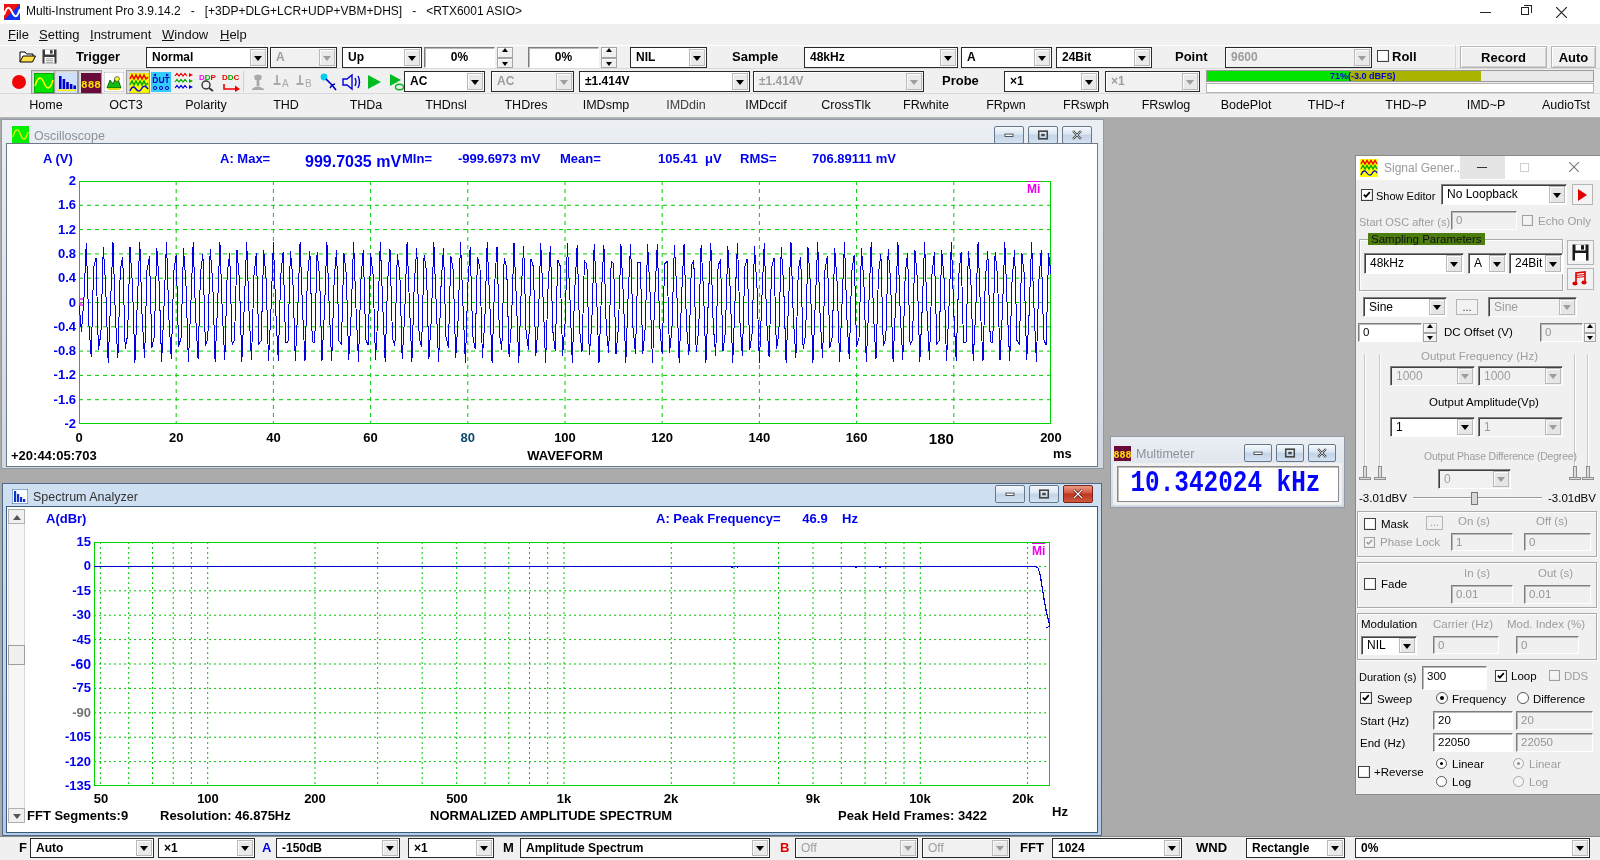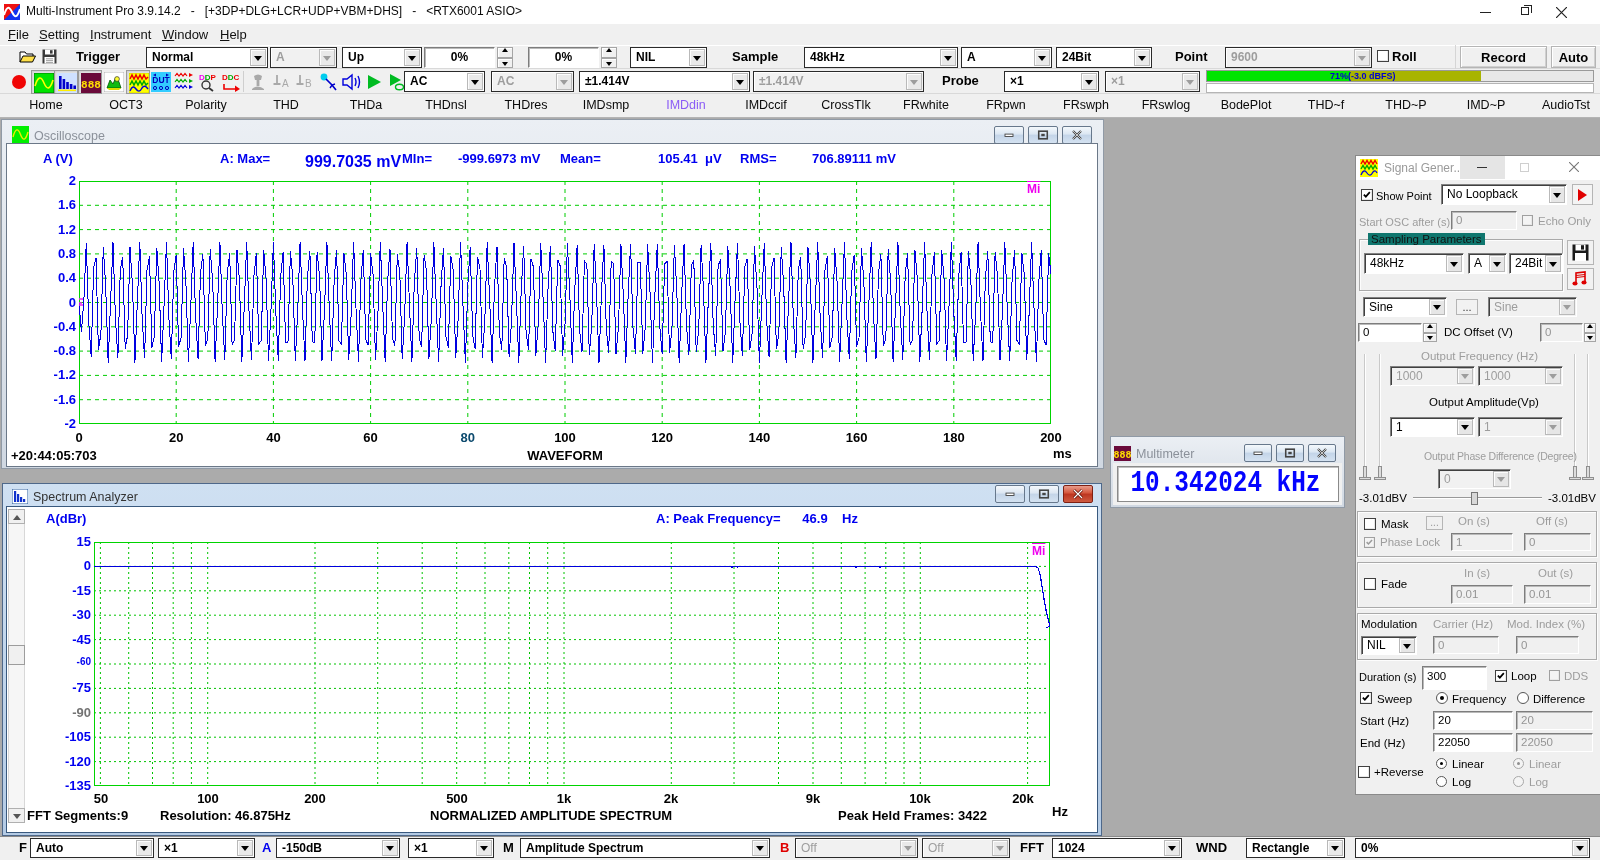--- a/index.html
+++ b/index.html
@@ -33,21 +33,21 @@
 .spn b{position:absolute;left:50%;top:50%;border:3px solid transparent}
 .su b{margin:-4px 0 0 -3px;border-bottom:4px solid #000;border-top:none}
 .sd b{margin:-1px 0 0 -3px;border-top:4px solid #000;border-bottom:none}
 
 .chk{position:absolute;background:#fff;border:1px solid #404040;box-shadow:inset -1px -1px 0 #e8e8e8}
 .chk.gray{background:#f4f4f4;border-color:#a0a0a0}
 .rado{position:absolute;background:#fff;border:1px solid #555;border-radius:50%}
 .rado.gray{background:#f4f4f4;border-color:#a8a8a8}
 
 .grp{position:absolute;border:1px solid #aaa;box-shadow:1px 1px 0 #fdfdfd, inset 1px 1px 0 #fdfdfd}
-.grp>span{position:absolute;left:8px;top:-7px;background:#0f766e;padding:0 3px;font-size:11.5px;color:#111;white-space:nowrap}
+.grp>span{position:absolute;left:8px;top:-7px;background:#4d7c0f;padding:0 3px;font-size:11.5px;color:#111;white-space:nowrap}
 
 .tbn{position:absolute;background:#f0f0f0;border:1px solid #b5b5b5;box-shadow:inset 1px 1px 0 #fff, inset -1px -1px 0 #d0d0d0}
 
 .icp{position:absolute;width:24px;height:24px;border:1px solid #9a9a9a;background:#e6e6e6;box-shadow:inset 1px 1px 2px #cfcfcf}
 .ic{position:absolute;width:24px;height:24px}
 .ic svg,.icp svg{position:absolute;left:2px;top:2px}
 
 .awin{position:absolute;border:1px solid #4e688a;background:linear-gradient(#cfe0f2,#b4cbe5)}
 .iwin{position:absolute;border:1px solid #909aa6;background:linear-gradient(#ebeff4,#d0d8e2)}
 .capbtn{position:absolute;height:18px;border:1px solid #67788c;border-radius:2px;background:linear-gradient(180deg,#f4f8fc 0%,#dbe6f2 45%,#c3d4e8 50%,#d4e2f1 100%)}
@@ -334,21 +334,21 @@
 <div style="position:absolute;left:1206px;top:83px;width:388px;height:10px;background:#fff;border:1px solid #b5b5b5"></div>
 <div style="position:absolute;left:0px;top:94px;width:1600px;height:24px;background:#f0f0f0;border-bottom:1px solid #b4b4b4"></div>
 <div style="position:absolute;left:6px;top:98px;width:80px;height:16px;text-align:center;font-size:12.5px;color:#0a0a0a;position:absolute;white-space:nowrap">Home</div>
 <div style="position:absolute;left:86px;top:98px;width:80px;height:16px;text-align:center;font-size:12.5px;color:#0a0a0a;position:absolute;white-space:nowrap">OCT3</div>
 <div style="position:absolute;left:166px;top:98px;width:80px;height:16px;text-align:center;font-size:12.5px;color:#0a0a0a;position:absolute;white-space:nowrap">Polarity</div>
 <div style="position:absolute;left:246px;top:98px;width:80px;height:16px;text-align:center;font-size:12.5px;color:#0a0a0a;position:absolute;white-space:nowrap">THD</div>
 <div style="position:absolute;left:326px;top:98px;width:80px;height:16px;text-align:center;font-size:12.5px;color:#0a0a0a;position:absolute;white-space:nowrap">THDa</div>
 <div style="position:absolute;left:406px;top:98px;width:80px;height:16px;text-align:center;font-size:12.5px;color:#0a0a0a;position:absolute;white-space:nowrap">THDnsl</div>
 <div style="position:absolute;left:486px;top:98px;width:80px;height:16px;text-align:center;font-size:12.5px;color:#0a0a0a;position:absolute;white-space:nowrap">THDres</div>
 <div style="position:absolute;left:566px;top:98px;width:80px;height:16px;text-align:center;font-size:12.5px;color:#0a0a0a;position:absolute;white-space:nowrap">IMDsmp</div>
-<div style="position:absolute;left:646px;top:98px;width:80px;height:16px;text-align:center;font-size:12.5px;color:#8b5cf6;position:absolute;white-space:nowrap">IMDdin</div>
+<div style="position:absolute;left:646px;top:98px;width:80px;height:16px;text-align:center;font-size:12.5px;color:#404040;position:absolute;white-space:nowrap">IMDdin</div>
 <div style="position:absolute;left:726px;top:98px;width:80px;height:16px;text-align:center;font-size:12.5px;color:#0a0a0a;position:absolute;white-space:nowrap">IMDccif</div>
 <div style="position:absolute;left:806px;top:98px;width:80px;height:16px;text-align:center;font-size:12.5px;color:#0a0a0a;position:absolute;white-space:nowrap">CrossTlk</div>
 <div style="position:absolute;left:886px;top:98px;width:80px;height:16px;text-align:center;font-size:12.5px;color:#0a0a0a;position:absolute;white-space:nowrap">FRwhite</div>
 <div style="position:absolute;left:966px;top:98px;width:80px;height:16px;text-align:center;font-size:12.5px;color:#0a0a0a;position:absolute;white-space:nowrap">FRpwn</div>
 <div style="position:absolute;left:1046px;top:98px;width:80px;height:16px;text-align:center;font-size:12.5px;color:#0a0a0a;position:absolute;white-space:nowrap">FRswph</div>
 <div style="position:absolute;left:1126px;top:98px;width:80px;height:16px;text-align:center;font-size:12.5px;color:#0a0a0a;position:absolute;white-space:nowrap">FRswlog</div>
 <div style="position:absolute;left:1206px;top:98px;width:80px;height:16px;text-align:center;font-size:12.5px;color:#0a0a0a;position:absolute;white-space:nowrap">BodePlot</div>
 <div style="position:absolute;left:1286px;top:98px;width:80px;height:16px;text-align:center;font-size:12.5px;color:#0a0a0a;position:absolute;white-space:nowrap">THD~f</div>
 <div style="position:absolute;left:1366px;top:98px;width:80px;height:16px;text-align:center;font-size:12.5px;color:#0a0a0a;position:absolute;white-space:nowrap">THD~P</div>
 <div style="position:absolute;left:1446px;top:98px;width:80px;height:16px;text-align:center;font-size:12.5px;color:#0a0a0a;position:absolute;white-space:nowrap">IMD~P</div>
@@ -406,21 +406,21 @@
 <div style="position:absolute;left:20px;top:416.0px;width:56px;height:15px;text-align:right;font-size:13px;font-weight:bold;color:#0000f0;position:absolute">-2</div>
 <div style="position:absolute;left:54.0px;top:430px;width:50px;height:14px;text-align:center;font-size:13px;font-weight:bold;color:#000;position:absolute">0</div>
 <div style="position:absolute;left:151.2px;top:430px;width:50px;height:14px;text-align:center;font-size:13px;font-weight:bold;color:#000;position:absolute">20</div>
 <div style="position:absolute;left:248.39999999999998px;top:430px;width:50px;height:14px;text-align:center;font-size:13px;font-weight:bold;color:#000;position:absolute">40</div>
 <div style="position:absolute;left:345.6px;top:430px;width:50px;height:14px;text-align:center;font-size:13px;font-weight:bold;color:#000;position:absolute">60</div>
 <div style="position:absolute;left:442.8px;top:430px;width:50px;height:14px;text-align:center;font-size:13px;font-weight:bold;color:#0c4a6e;position:absolute">80</div>
 <div style="position:absolute;left:540.0px;top:430px;width:50px;height:14px;text-align:center;font-size:13px;font-weight:bold;color:#000;position:absolute">100</div>
 <div style="position:absolute;left:637.2px;top:430px;width:50px;height:14px;text-align:center;font-size:13px;font-weight:bold;color:#000;position:absolute">120</div>
 <div style="position:absolute;left:734.4px;top:430px;width:50px;height:14px;text-align:center;font-size:13px;font-weight:bold;color:#000;position:absolute">140</div>
 <div style="position:absolute;left:831.6px;top:430px;width:50px;height:14px;text-align:center;font-size:13px;font-weight:bold;color:#000;position:absolute">160</div>
-<div style="position:absolute;left:928.8000000000001px;top:430px;width:50px;height:14px;text-align:center;font-size:13px;font-weight:bold;color:#000;position:absolute">180</div>
+<div style="position:absolute;left:928.8000000000001px;top:430px;width:50px;height:14px;text-align:left;font-size:15px;font-weight:bold;color:#000;position:absolute">180</div>
 <div style="position:absolute;left:1026.0px;top:430px;width:50px;height:14px;text-align:center;font-size:13px;font-weight:bold;color:#000;position:absolute">200</div>
 <div class="t b" style="left:1053px;top:446px;font-size:13px">ms</div>
 <div style="position:absolute;left:400px;top:448px;width:330px;height:15px;text-align:center;font-size:13px;font-weight:bold;position:absolute">WAVEFORM</div>
 <div class="t b" style="left:11px;top:448px;font-size:13px">+20:44:05:703</div>
 <div class="t b" style="left:1027px;top:182px;font-size:12px;color:#ee00ee;text-decoration:overline">Mi</div>
 <div class="awin" style="position:absolute;left:2px;top:483px;width:1100px;height:353px;"></div>
 <svg class="abs" style="left:12px;top:489px" width="16" height="15" viewBox="0 0 16 15">
     <rect width="16" height="15" fill="#fff" stroke="#245a9e" stroke-width="1"></rect>
     <rect x="2" y="2" width="2.2" height="11" fill="#1133cc"></rect>
     <rect x="5" y="5" width="2.2" height="8" fill="#1133cc"></rect>
@@ -459,21 +459,21 @@
 <svg class="abs" style="left:94px;top:542px" width="956" height="245" viewBox="0 0 956 245">
     <path d="M0 24.4 H956 M0 48.8 H956 M0 73.2 H956 M0 97.6 H956 M0 122.0 H956 M0 146.4 H956 M0 170.8 H956 M0 195.2 H956 M0 219.6 H956 M6.4 0 V244 M34.7 0 V244 M58.5 0 V244 M79.2 0 V244 M97.4 0 V244 M113.7 0 V244 M221.0 0 V244 M283.7 0 V244 M328.2 0 V244 M362.7 0 V244 M391.0 0 V244 M414.8 0 V244 M435.5 0 V244 M453.7 0 V244 M470.0 0 V244 M577.3 0 V244 M640.0 0 V244 M684.5 0 V244 M719.0 0 V244 M747.3 0 V244 M771.1 0 V244 M791.8 0 V244 M810.0 0 V244 M826.3 0 V244 M933.6 0 V244" stroke="#00c400" stroke-width="1" fill="none" stroke-dasharray="2,3"></path>
     <rect x="0.5" y="0.5" width="955" height="243" fill="none" stroke="#00d400" stroke-width="1"></rect>
     <polyline points="0,24.4 2,24.4 4,24.4 6,24.1 8,24.1 10,24.1 12,24.4 14,24.2 16,24.5 18,24.4 20,24.7 22,24.6 24,24.2 26,24.3 28,24.2 30,24.5 32,24.4 34,24.1 36,24.5 38,24.3 40,24.4 42,24.6 44,24.2 46,24.4 48,24.5 50,24.7 52,24.4 54,24.2 56,24.1 58,24.6 60,24.6 62,24.5 64,24.4 66,24.6 68,24.4 70,24.1 72,24.5 74,24.6 76,24.3 78,24.1 80,24.2 82,24.1 84,24.2 86,24.3 88,24.1 90,24.4 92,24.6 94,24.3 96,24.3 98,24.7 100,24.2 102,24.2 104,24.5 106,24.1 108,24.3 110,24.7 112,24.4 114,24.5 116,24.6 118,24.6 120,24.3 122,24.2 124,24.1 126,24.2 128,24.3 130,24.1 132,24.2 134,24.1 136,24.5 138,24.3 140,24.3 142,24.6 144,24.4 146,24.2 148,24.3 150,24.6 152,24.1 154,24.4 156,24.9 158,24.4 160,24.6 162,24.3 164,24.2 166,24.4 168,24.3 170,24.6 172,24.6 174,24.6 176,24.2 178,24.8 180,24.1 182,24.3 184,24.7 186,24.7 188,24.7 190,24.2 192,24.2 194,24.5 196,24.6 198,24.5 200,24.2 202,24.6 204,24.6 206,24.2 208,24.3 210,24.7 212,24.3 214,24.5 216,24.2 218,24.6 220,24.2 222,24.7 224,24.3 226,24.7 228,24.7 230,24.4 232,24.4 234,24.6 236,24.3 238,24.2 240,24.3 242,24.2 244,24.3 246,24.5 248,24.4 250,24.4 252,24.9 254,24.4 256,24.1 258,24.2 260,24.5 262,24.3 264,24.4 266,24.2 268,24.2 270,24.6 272,24.4 274,24.6 276,24.5 278,24.4 280,24.4 282,24.4 284,24.5 286,24.7 288,24.4 290,24.6 292,24.2 294,24.1 296,24.1 298,24.6 300,24.2 302,24.5 304,24.6 306,24.2 308,24.3 310,24.7 312,24.2 314,24.4 316,24.2 318,25.0 320,24.4 322,24.1 324,24.5 326,24.1 328,24.6 330,24.2 332,24.1 334,24.3 336,24.4 338,24.6 340,24.2 342,24.4 344,24.2 346,24.5 348,24.1 350,24.5 352,24.2 354,24.1 356,24.4 358,24.4 360,24.3 362,24.4 364,24.2 366,24.1 368,24.3 370,24.6 372,24.4 374,24.8 376,24.8 378,24.5 380,24.2 382,24.7 384,24.6 386,24.4 388,24.3 390,24.5 392,24.3 394,24.5 396,24.3 398,24.1 400,24.1 402,24.3 404,24.2 406,24.6 408,24.3 410,24.3 412,24.2 414,24.3 416,24.7 418,24.2 420,24.3 422,24.1 424,24.4 426,24.2 428,24.1 430,24.2 432,24.6 434,24.3 436,24.5 438,24.6 440,24.5 442,24.3 444,24.7 446,24.5 448,24.1 450,24.6 452,24.5 454,24.2 456,24.4 458,24.6 460,24.5 462,24.5 464,24.7 466,24.2 468,24.2 470,24.4 472,24.5 474,24.9 476,24.6 478,24.4 480,24.5 482,24.5 484,24.1 486,24.5 488,24.5 490,24.4 492,24.4 494,24.6 496,24.5 498,24.2 500,24.5 502,24.9 504,24.1 506,24.5 508,24.5 510,24.4 512,24.4 514,24.6 516,24.7 518,24.1 520,24.6 522,24.4 524,24.2 526,24.2 528,24.2 530,24.7 532,24.6 534,24.6 536,24.2 538,24.9 540,24.1 542,24.4 544,24.2 546,24.3 548,24.1 550,24.6 552,24.7 554,24.6 556,24.3 558,24.7 560,24.3 562,24.3 564,24.2 566,24.3 568,24.2 570,24.4 572,24.3 574,24.6 576,24.5 578,24.7 580,24.5 582,24.5 584,24.6 586,24.3 588,24.7 590,24.4 592,24.3 594,24.7 596,24.5 598,24.4 600,24.2 602,24.2 604,24.4 606,24.6 608,24.4 610,24.2 612,24.3 614,24.2 616,24.4 618,24.5 620,24.3 622,24.3 624,24.1 626,24.7 628,24.4 630,24.6 632,24.3 634,24.3 636,24.7 638,25.1 640,24.1 642,24.6 644,25.0 646,24.3 648,24.6 650,24.7 652,24.2 654,24.4 656,24.7 658,24.5 660,24.4 662,24.1 664,24.2 666,24.5 668,24.2 670,24.5 672,24.2 674,24.4 676,24.3 678,25.0 680,24.3 682,24.7 684,24.6 686,24.2 688,24.7 690,24.8 692,24.4 694,24.4 696,24.5 698,24.7 700,24.3 702,24.5 704,24.6 706,24.4 708,24.7 710,24.6 712,24.2 714,24.3 716,24.4 718,24.2 720,24.5 722,24.2 724,24.2 726,24.2 728,24.1 730,24.6 732,24.5 734,24.7 736,24.2 738,25.0 740,24.5 742,24.3 744,24.7 746,24.3 748,24.7 750,24.7 752,24.3 754,24.6 756,24.1 758,24.3 760,24.2 762,25.1 764,24.3 766,24.6 768,24.1 770,24.7 772,24.5 774,24.3 776,24.7 778,24.3 780,24.3 782,24.1 784,24.6 786,25.2 788,24.2 790,24.7 792,24.3 794,24.4 796,24.7 798,24.6 800,24.6 802,24.5 804,24.3 806,24.6 808,24.2 810,24.2 812,24.1 814,24.3 816,24.6 818,24.3 820,24.2 822,24.5 824,24.2 826,24.5 828,24.5 830,24.5 832,24.6 834,24.4 836,24.5 838,24.2 840,24.2 842,24.4 844,24.3 846,24.4 848,24.6 850,24.7 852,24.4 854,24.6 856,24.1 858,24.2 860,24.7 862,24.7 864,24.6 866,24.3 868,24.7 870,24.5 872,24.2 874,24.2 876,24.3 878,24.5 880,24.1 882,24.5 884,24.3 886,24.6 888,24.1 890,24.3 892,24.5 894,24.2 896,24.3 898,24.3 900,24.3 902,24.3 904,24.6 906,24.3 908,24.5 910,24.1 912,24.4 914,24.3 916,24.4 918,24.1 920,24.5 922,24.2 924,24.3 926,24.2 928,24.4 930,24.2 932,24.6 934,24.2 936,24.7 938,24.4 940,24.7 942,24.6 944,26 946,32 948,44 950,57 952,68 954,76 956,84 952,86" stroke="#0000dd" stroke-width="1.2" fill="none" shape-rendering="crispEdges"></polyline>
   </svg>
 <div style="position:absolute;left:35px;top:534.0px;width:56px;height:15px;text-align:right;font-size:13px;font-weight:bold;color:#0000f0;position:absolute">15</div>
 <div style="position:absolute;left:35px;top:558.4px;width:56px;height:15px;text-align:right;font-size:13px;font-weight:bold;color:#0000f0;position:absolute">0</div>
 <div style="position:absolute;left:35px;top:582.8px;width:56px;height:15px;text-align:right;font-size:13px;font-weight:bold;color:#0000f0;position:absolute">-15</div>
 <div style="position:absolute;left:35px;top:607.2px;width:56px;height:15px;text-align:right;font-size:13px;font-weight:bold;color:#0000f0;position:absolute">-30</div>
 <div style="position:absolute;left:35px;top:631.6px;width:56px;height:15px;text-align:right;font-size:13px;font-weight:bold;color:#0000f0;position:absolute">-45</div>
-<div style="position:absolute;left:35px;top:656.0px;width:56px;height:15px;text-align:right;font-size:10px;font-weight:bold;color:#0000f0;position:absolute">-60</div>
+<div style="position:absolute;left:35px;top:656.0px;width:56px;height:15px;text-align:right;font-size:14px;font-weight:bold;color:#0000f0;position:absolute">-60</div>
 <div style="position:absolute;left:35px;top:680.4px;width:56px;height:15px;text-align:right;font-size:13px;font-weight:bold;color:#0000f0;position:absolute">-75</div>
 <div style="position:absolute;left:35px;top:704.8px;width:56px;height:15px;text-align:right;font-size:13px;font-weight:bold;color:#737373;position:absolute">-90</div>
 <div style="position:absolute;left:35px;top:729.2px;width:56px;height:15px;text-align:right;font-size:13px;font-weight:bold;color:#0000f0;position:absolute">-105</div>
 <div style="position:absolute;left:35px;top:753.6px;width:56px;height:15px;text-align:right;font-size:13px;font-weight:bold;color:#0000f0;position:absolute">-120</div>
 <div style="position:absolute;left:35px;top:778.0px;width:56px;height:15px;text-align:right;font-size:13px;font-weight:bold;color:#0000f0;position:absolute">-135</div>
 <div style="position:absolute;left:76px;top:791px;width:50px;height:14px;text-align:center;font-size:13px;font-weight:bold;color:#000;position:absolute">50</div>
 <div style="position:absolute;left:183px;top:791px;width:50px;height:14px;text-align:center;font-size:13px;font-weight:bold;color:#000;position:absolute">100</div>
 <div style="position:absolute;left:290px;top:791px;width:50px;height:14px;text-align:center;font-size:13px;font-weight:bold;color:#000;position:absolute">200</div>
 <div style="position:absolute;left:432px;top:791px;width:50px;height:14px;text-align:center;font-size:13px;font-weight:bold;color:#000;position:absolute">500</div>
 <div style="position:absolute;left:539px;top:791px;width:50px;height:14px;text-align:center;font-size:13px;font-weight:bold;color:#000;position:absolute">1k</div>
@@ -526,21 +526,21 @@
 <div style="position:absolute;left:1477px;top:167px;width:10px;height:1px;background:#333;position:absolute"></div>
 <div style="position:absolute;left:1520px;top:163px;width:9px;height:9px;border:1px solid #cfcfcf;position:absolute"></div>
 <svg class="abs" style="left:1569px;top:162px" width="10" height="10" viewBox="0 0 10 10">
     <path d="M0 0 L10 10 M10 0 L0 10" stroke="#777" stroke-width="1.1"></path>
   </svg>
 <div class="chk" style="position:absolute;left:1361px;top:189px;width:12px;height:12px;">
     <svg viewBox="0 0 12 12" style="position:absolute;left:0;top:0;width:100%;height:100%">
       <path d="M2.2 5.5 L4.6 8 L9.4 2.6" stroke="#000" stroke-width="2" fill="none"></path>
     </svg>
   </div>
-<div class="t" style="left:1376px;top:190px;font-size:11px">Show Point</div>
+<div class="t" style="left:1376px;top:190px;font-size:11px">Show Editor</div>
 <div class="cmb dlg" style="position:absolute;left:1441px;top:184px;width:126px;height:21px;">
     <span class="" style="font-size:12px;line-height:19px;">No Loopback</span>
     <i class="ar">
       <b></b>
     </i>
   </div>
 <div style="position:absolute;left:1572px;top:184px;width:21px;height:21px;background:#f4f4f4;border:1px solid #b5b5b5;position:absolute">
     <b style="position:absolute;left:5px;top:4px;border:6px solid transparent;border-left:9px solid #e00000;border-right:none"></b>
   </div>
 <div class="t gtx" style="left:1359px;top:216px;font-size:11px">Start OSC after (s)</div>

